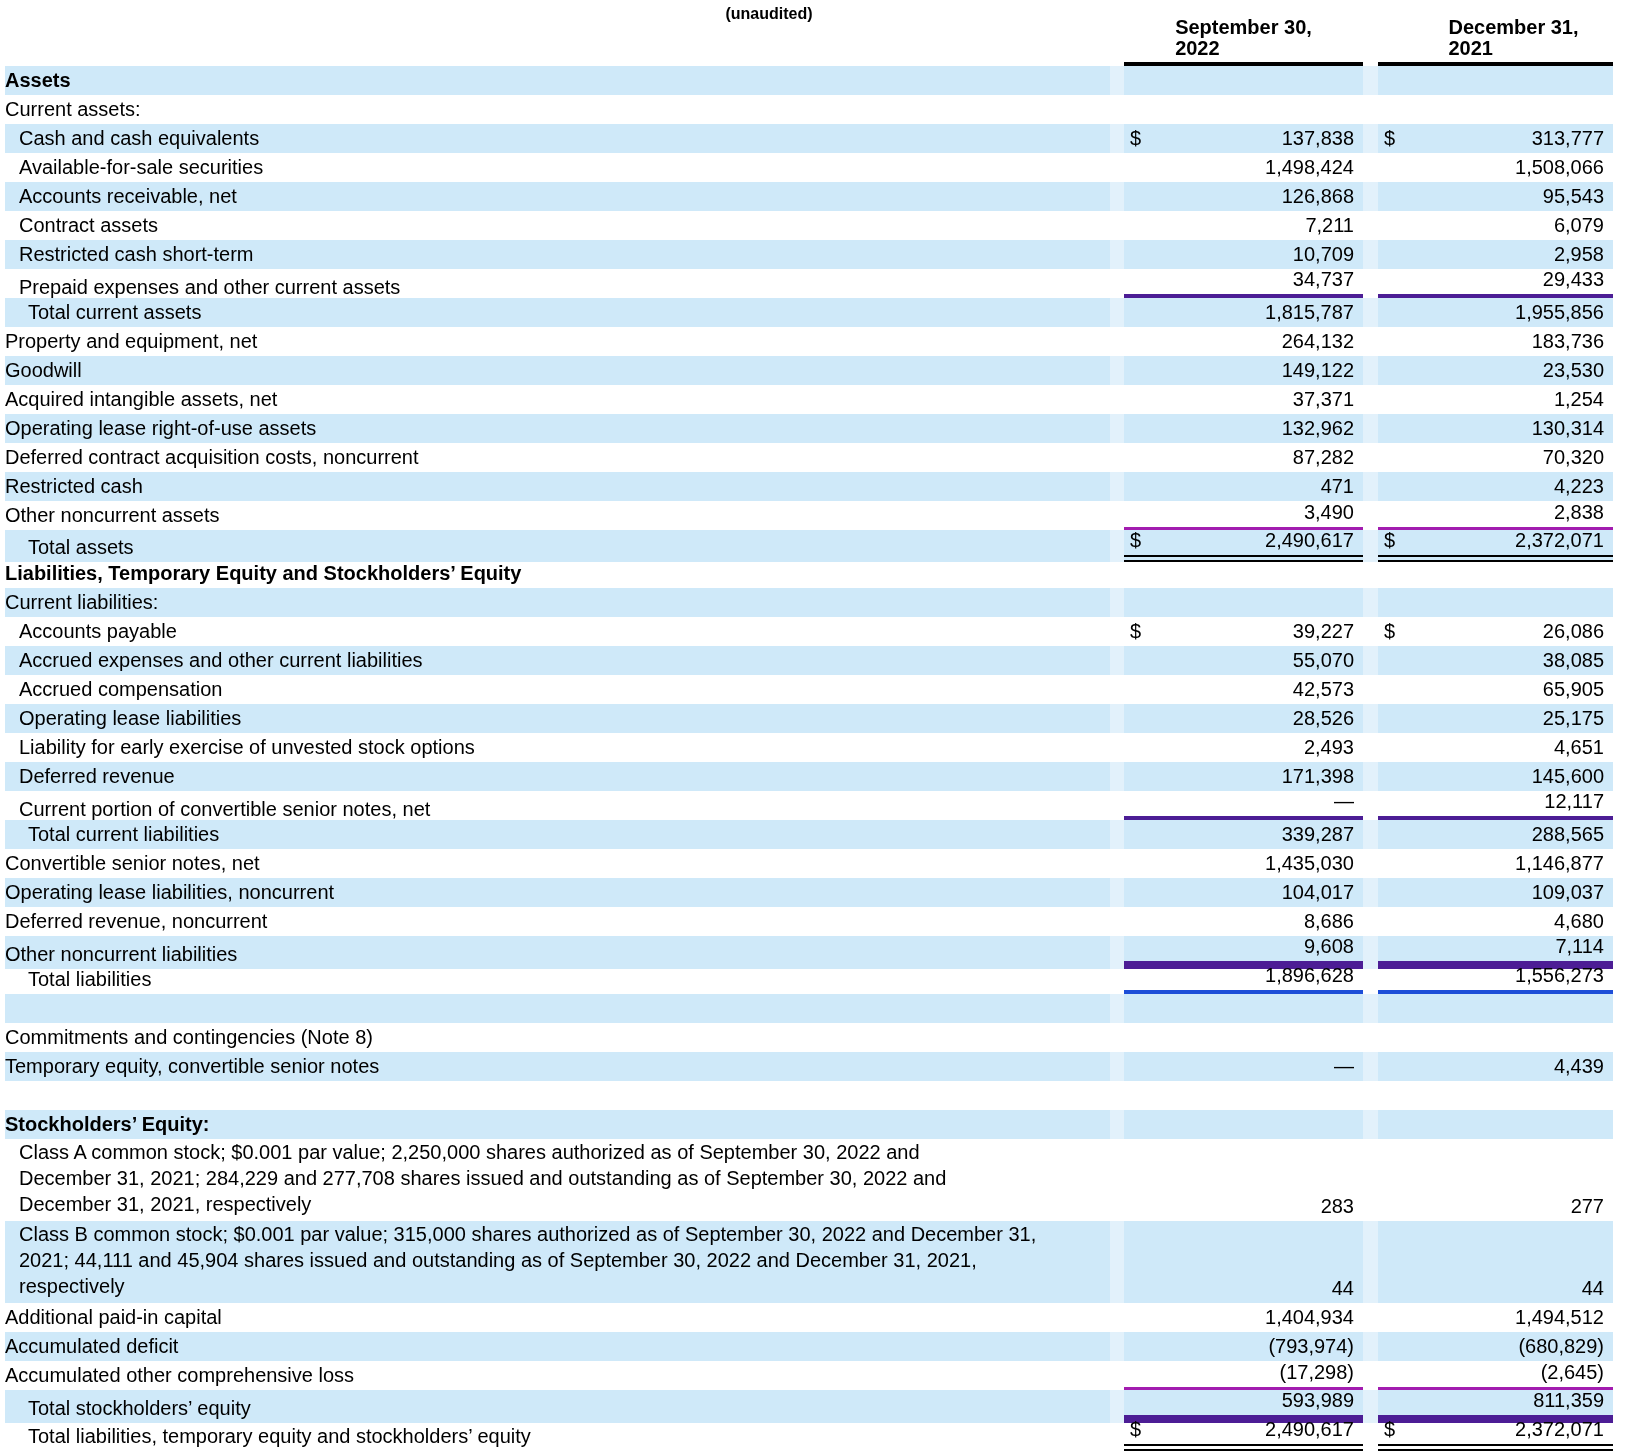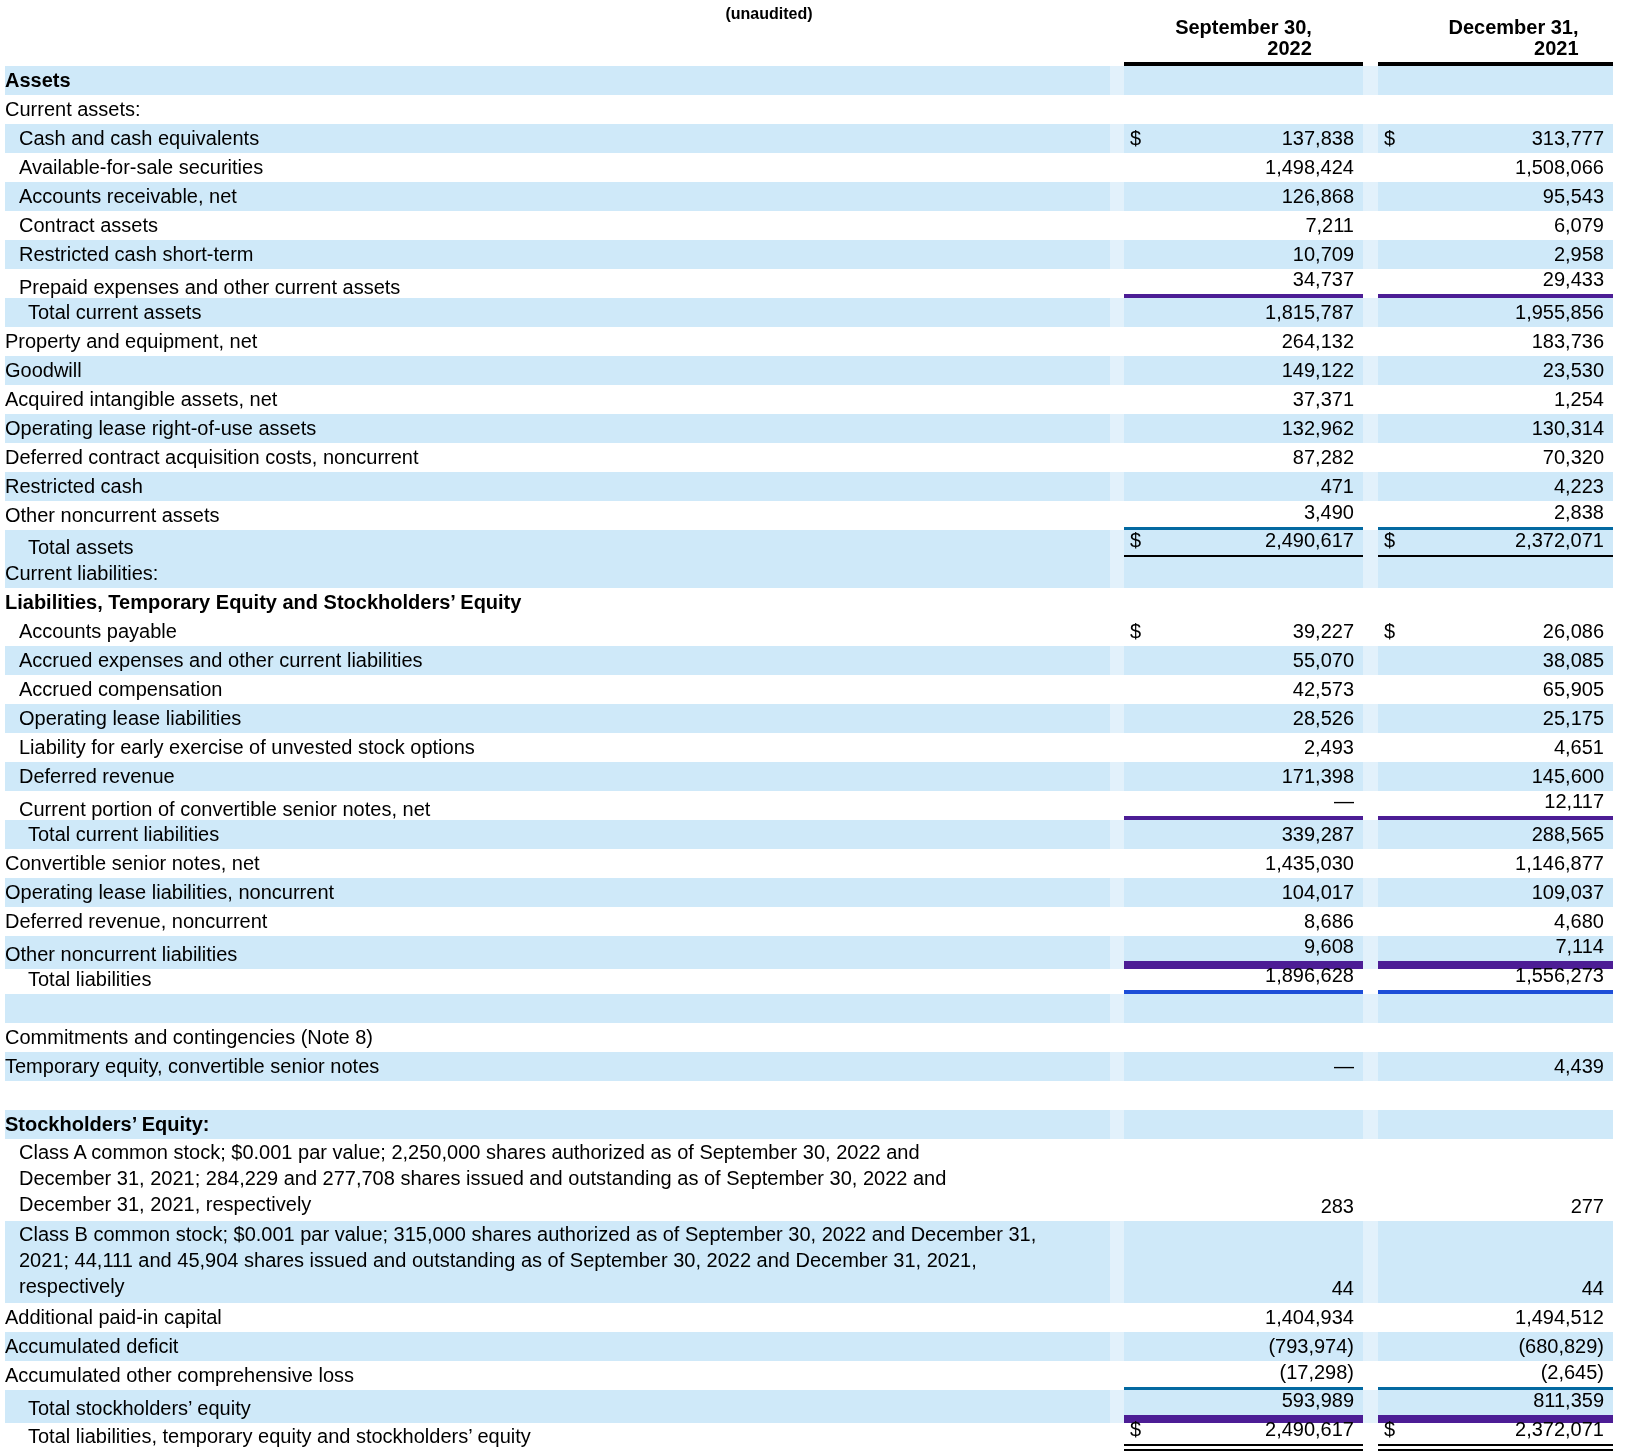--- a/index.html
+++ b/index.html
@@ -9,42 +9,42 @@
   }
   .page{position:relative;width:1640px;}
   .unaudited{
     position:absolute;top:-13px;left:0;width:1538px;
     text-align:center;font-weight:bold;font-size:16px;line-height:22px;
   }
   .grid{display:grid;grid-template-columns:5px 1105px 14px 239px 15px 235px 27px;}
   .header-row{margin-top:16px;}
   .colhead{
     display:flex;flex-direction:column;justify-content:flex-end;align-items:center;
-    text-align:right;font-weight:bold;font-size:20px;line-height:21px;
+    text-align:left;font-weight:bold;font-size:20px;line-height:21px;
     white-space:pre-line;border-bottom:4px solid #000;padding-bottom:3px;
     box-sizing:border-box;height:50px;
   }
   .colhead .txt{white-space:pre-line;}
   .colhead.second .txt{transform:translateX(18px);}
   .row{height:29px;}
   .row.multiline{height:auto;}
   .cell{display:flex;align-items:flex-end;padding-bottom:4px;box-sizing:border-box;}
   .row.blue .label,.row.blue .vcell{background:var(--row-blue,#cfe9f9);}
   .row.blue .gap{background:var(--row-blue-light,#e2f1fb);}
   .lbl-text{font-size:20px;line-height:21px;white-space:pre-line;}
   .row.multiline .lbl-text{line-height:26px;}
   .label.ind0{padding-left:0;text-align:right;}
   .label.ind1{padding-left:14px;}
   .label.ind2{padding-left:23px;}
   .label.bold .lbl-text{font-weight:bold;}
   .vcell{padding-left:6px;padding-right:9px;}
   .vcell .dollar{font-size:20px;line-height:21px;}
   .vcell .val{margin-left:auto;font-size:20px;line-height:21px;}
   .u-thin{border-bottom:8px solid #4c1d95;}
-  .u-med{border-bottom:3px solid #0369a1;}
+  .u-med{border-bottom:3px solid #a21caf;}
   .u-thick{border-bottom:4px solid #1d4ed8;}
   .u-double{border-bottom:7px double #000;}
 </style>
 </head>
 <body>
 
 <div class="page">
   <div class="unaudited">(unaudited)</div>
 
   <div class="grid header-row">
@@ -304,35 +304,35 @@
           <span class="dollar">$</span>
           <span class="val">2,490,617</span>
         </div>
         <div class="cell gap"></div>
         <div class="cell vcell u-double">
           <span class="dollar">$</span>
           <span class="val">2,372,071</span>
         </div>
         <div class="edge"></div>
       </div>
-      <div class="grid row blue">
-        <div class="edge"></div>
-        <div class="cell label ind0">
-          <span class="lbl-text">Current liabilities:</span>
-        </div>
-        <div class="cell gap"></div>
-        <div class="cell vcell"></div>
-        <div class="cell gap"></div>
-        <div class="cell vcell"></div>
-        <div class="edge"></div>
-      </div>
       <div class="grid row white">
         <div class="edge"></div>
         <div class="cell label ind0 bold">
           <span class="lbl-text">Liabilities, Temporary Equity and Stockholders’ Equity</span>
+        </div>
+        <div class="cell gap"></div>
+        <div class="cell vcell"></div>
+        <div class="cell gap"></div>
+        <div class="cell vcell"></div>
+        <div class="edge"></div>
+      </div>
+      <div class="grid row blue">
+        <div class="edge"></div>
+        <div class="cell label ind0">
+          <span class="lbl-text">Current liabilities:</span>
         </div>
         <div class="cell gap"></div>
         <div class="cell vcell"></div>
         <div class="cell gap"></div>
         <div class="cell vcell"></div>
         <div class="edge"></div>
       </div>
       <div class="grid row white">
         <div class="edge"></div>
         <div class="cell label ind1">

